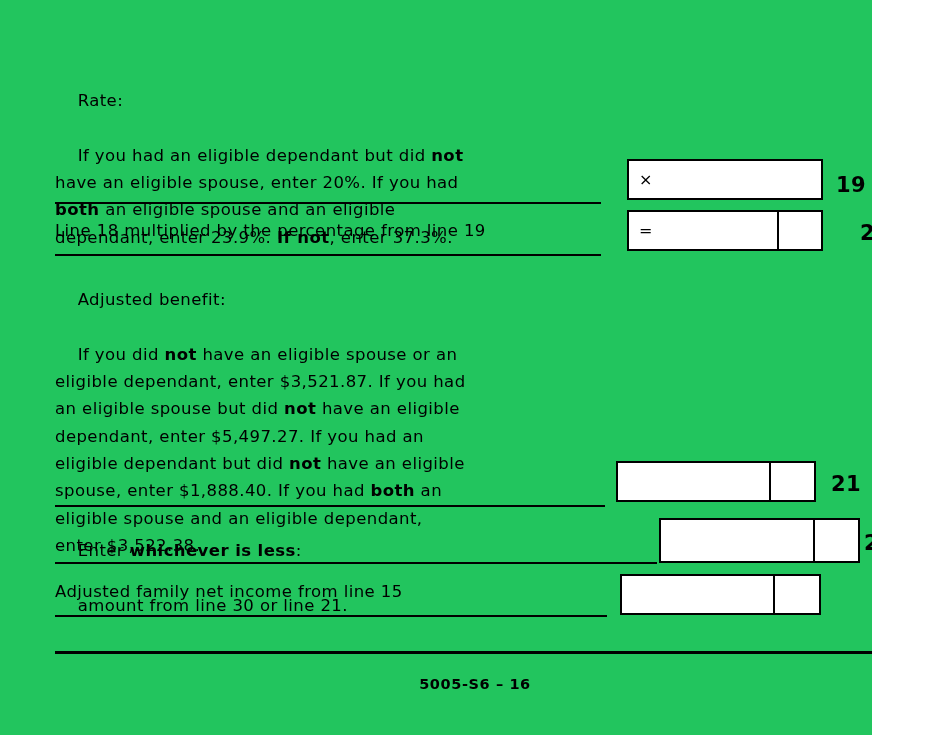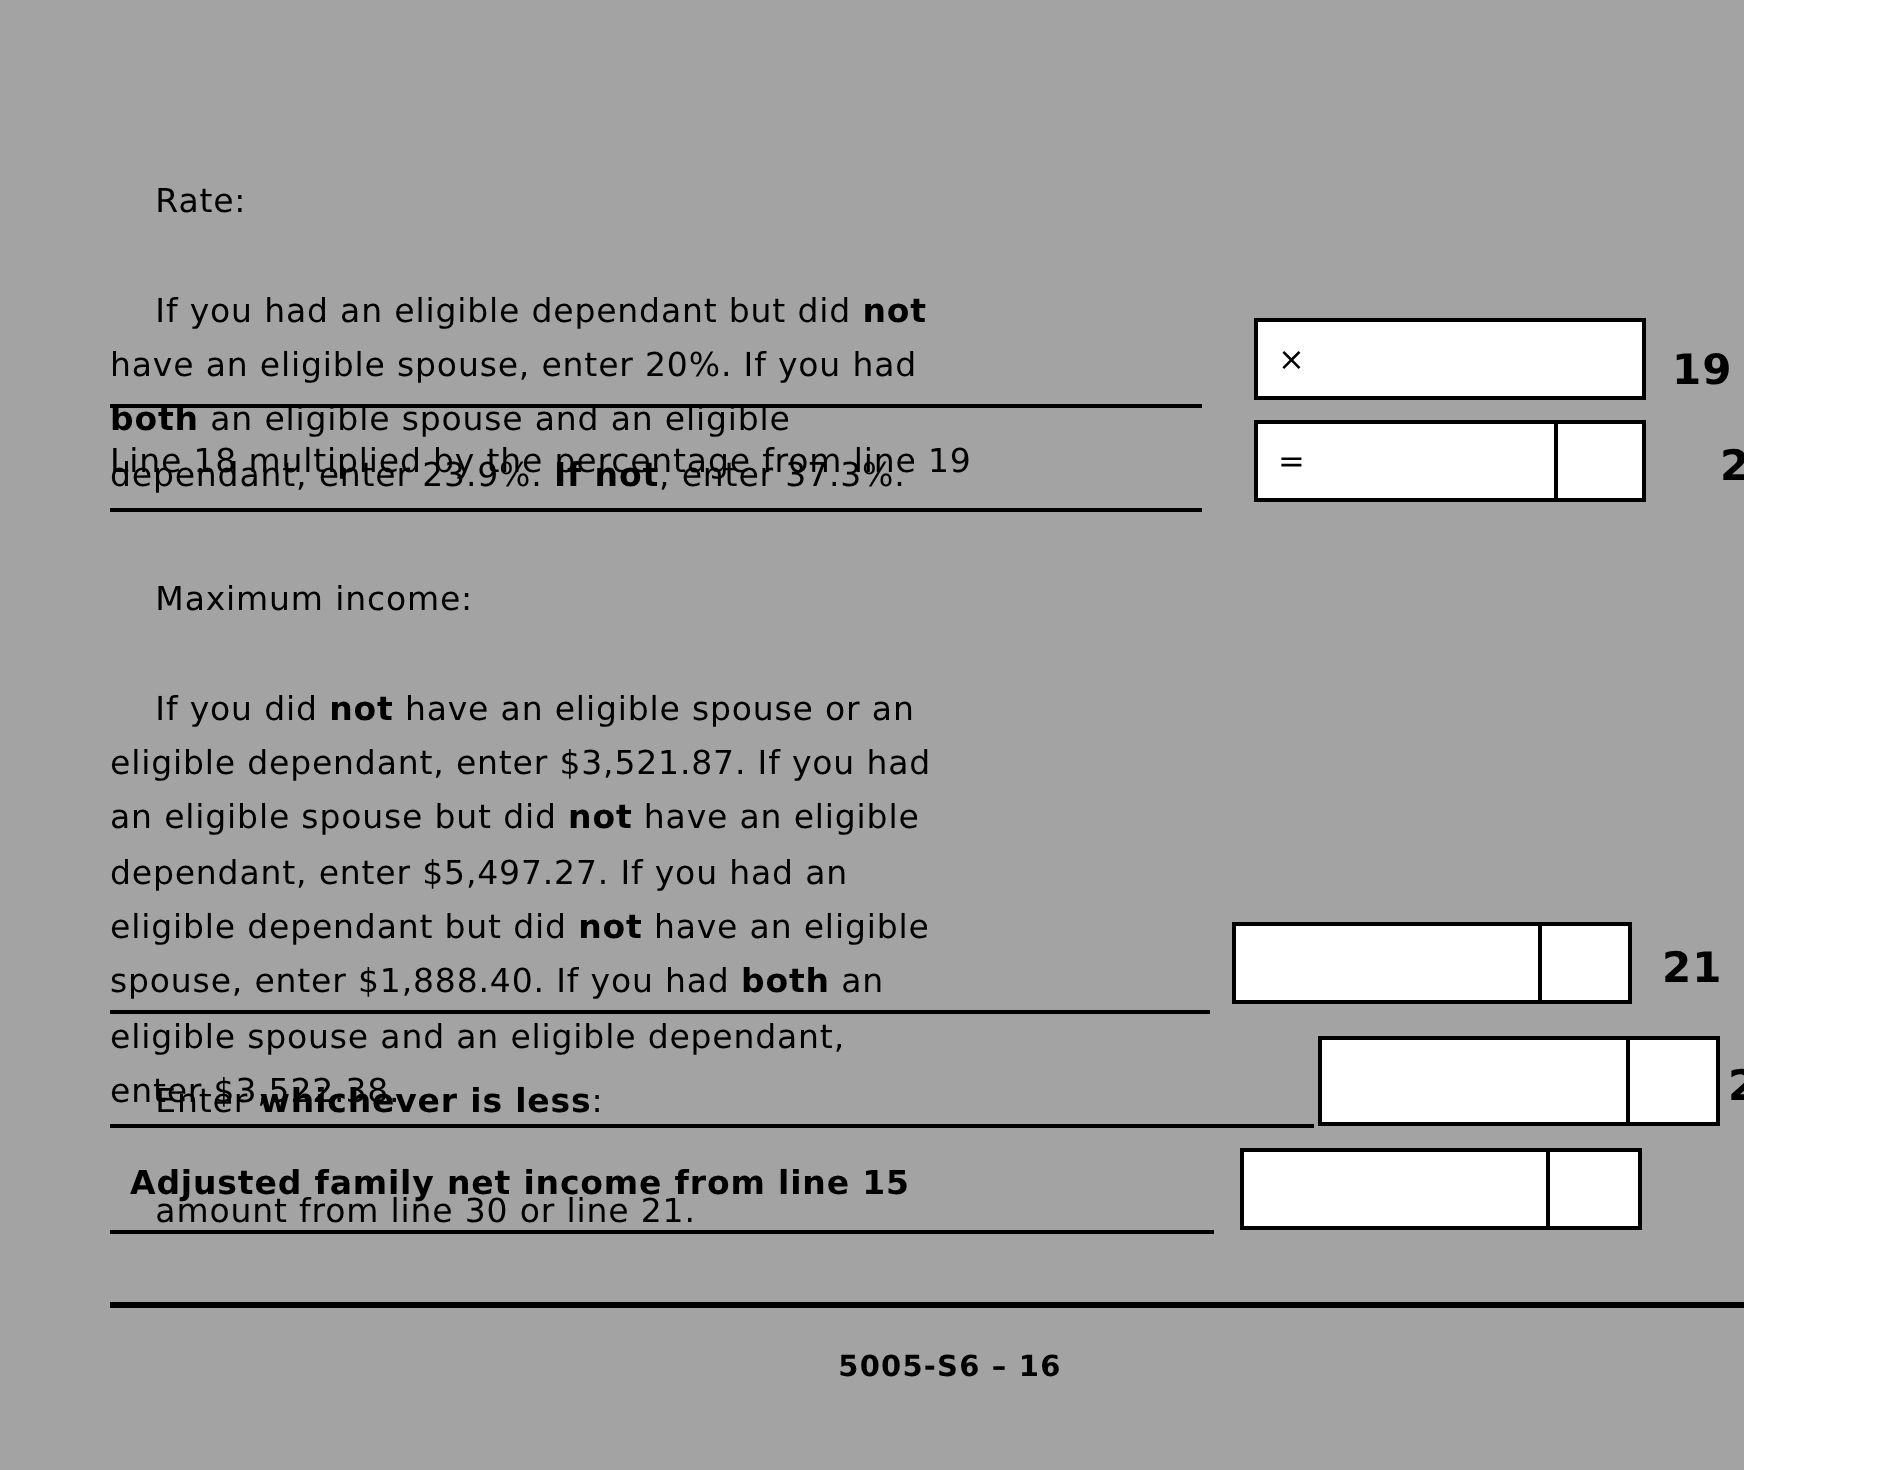--- a/index.html
+++ b/index.html
@@ -9,21 +9,21 @@
     background: #ffffff;
   }
   body {
     font-family: "DejaVu Sans", sans-serif;
     color: #000000;
   }
   #page {
     position: relative;
     width: 872px;
     height: 735px;
-    background: #a3a3a3;
+    background: #22c55e;
     overflow: hidden;
   }
 
   
   .block {
     position: absolute;
     font-size: 16.5px;
     line-height: 27.3px;
     letter-spacing: 0.42px;
     color: #000;
@@ -99,34 +99,34 @@
     <span>If you had an eligible dependant but did <b>not</b><br>have an eligible spouse, enter 20%. If you had<br><b>both</b> an eligible spouse and an eligible<br>dependant, enter 23.9%. <b>If not</b>, enter 37.3%.</span>
   </div>
 
   <div class="rule" style="left:55px; top:202px; width:546px;"></div>
 
   <div class="block" style="left:55px; top:217px; width:560px;">Line 18 multiplied by the percentage from line 19</div>
 
   <div class="rule" style="left:55px; top:254px; width:546px;"></div>
 
   <div class="block" style="left:55px; top:259px; width:560px;">
-    <span>Maximum income:</span><br>
+    <span>Adjusted benefit:</span><br>
     <span>If you did <b>not</b> have an eligible spouse or an<br>eligible dependant, enter $3,521.87. If you had<br>an eligible spouse but did <b>not</b> have an eligible<br>dependant, enter $5,497.27. If you had an<br>eligible dependant but did <b>not</b> have an eligible<br>spouse, enter $1,888.40. If you had <b>both</b> an<br>eligible spouse and an eligible dependant,<br>enter $3,522.38.</span>
   </div>
 
   <div class="rule" style="left:55px; top:505px; width:550px;"></div>
 
   <div class="block" style="left:55px; top:510px; width:600px;">
     <span>Enter <b>whichever is less</b>:</span><br>
     <span>amount from line 30 or line 21.</span>
   </div>
 
   <div class="rule" style="left:55px; top:562px; width:602px;"></div>
 
-  <div class="block" style="left:65px; top:578px; width:560px;font-weight:bold;">Adjusted family net income from line 15</div>
+  <div class="block" style="left:55px; top:578px; width:560px;">Adjusted family net income from line 15</div>
 
   <div class="rule" style="left:55px; top:615px; width:552px;"></div>
 
   <div class="rule-thick" style="left:55px; top:651px; width:840px;"></div>
 
   <div class="box" style="left:627px; top:159px; width:196px; height:41px;">
     <div class="dollars">
       <span class="op">×</span>
     </div>
   </div>

